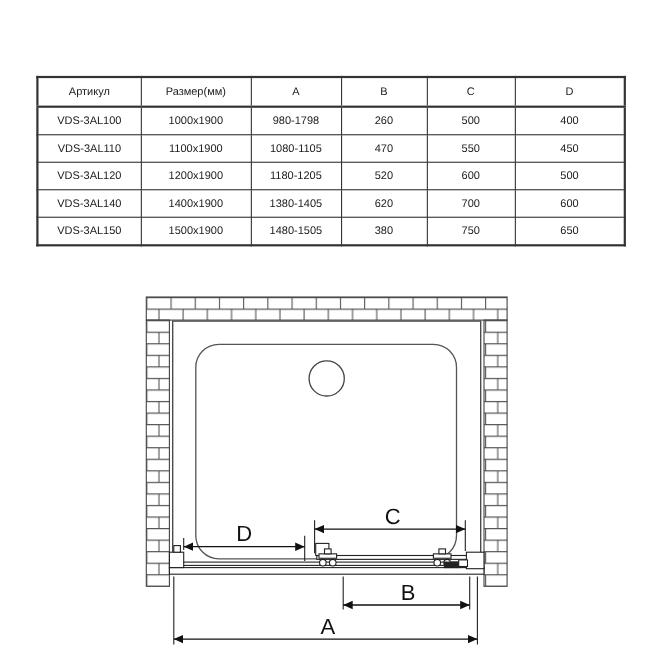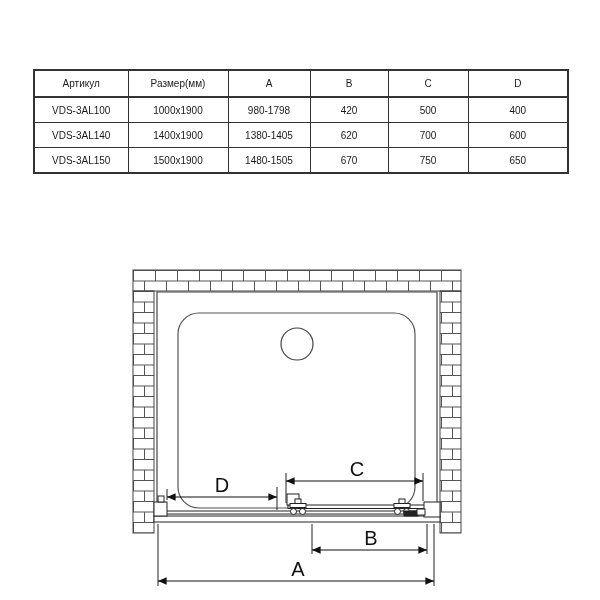--- a/index.html
+++ b/index.html
@@ -36,37 +36,53 @@
         <th>B</th>
         <th>C</th>
         <th>D</th>
       </tr>
     </thead>
     <tbody>
       <tr>
         <td>VDS-3AL100</td>
         <td>1000x1900</td>
         <td>980-1798</td>
-        <td>420</td>
+        <td>260</td>
         <td>500</td>
         <td>400</td>
+      </tr>
+      <tr>
+        <td>VDS-3AL110</td>
+        <td>1100x1900</td>
+        <td>1080-1105</td>
+        <td>470</td>
+        <td>550</td>
+        <td>450</td>
+      </tr>
+      <tr>
+        <td>VDS-3AL120</td>
+        <td>1200x1900</td>
+        <td>1180-1205</td>
+        <td>520</td>
+        <td>600</td>
+        <td>500</td>
       </tr>
       <tr>
         <td>VDS-3AL140</td>
         <td>1400x1900</td>
         <td>1380-1405</td>
         <td>620</td>
         <td>700</td>
         <td>600</td>
       </tr>
       <tr>
         <td>VDS-3AL150</td>
         <td>1500x1900</td>
         <td>1480-1505</td>
-        <td>670</td>
+        <td>380</td>
         <td>750</td>
         <td>650</td>
       </tr>
     </tbody>
   </table>
 
   <svg class="diagram" width="600" height="600" viewBox="0 0 600 600">
     <defs>
       <pattern id="brick" x="133" y="270" width="22" height="21" patternUnits="userSpaceOnUse">
         <rect width="22" height="21" fill="#ffffff"></rect>

